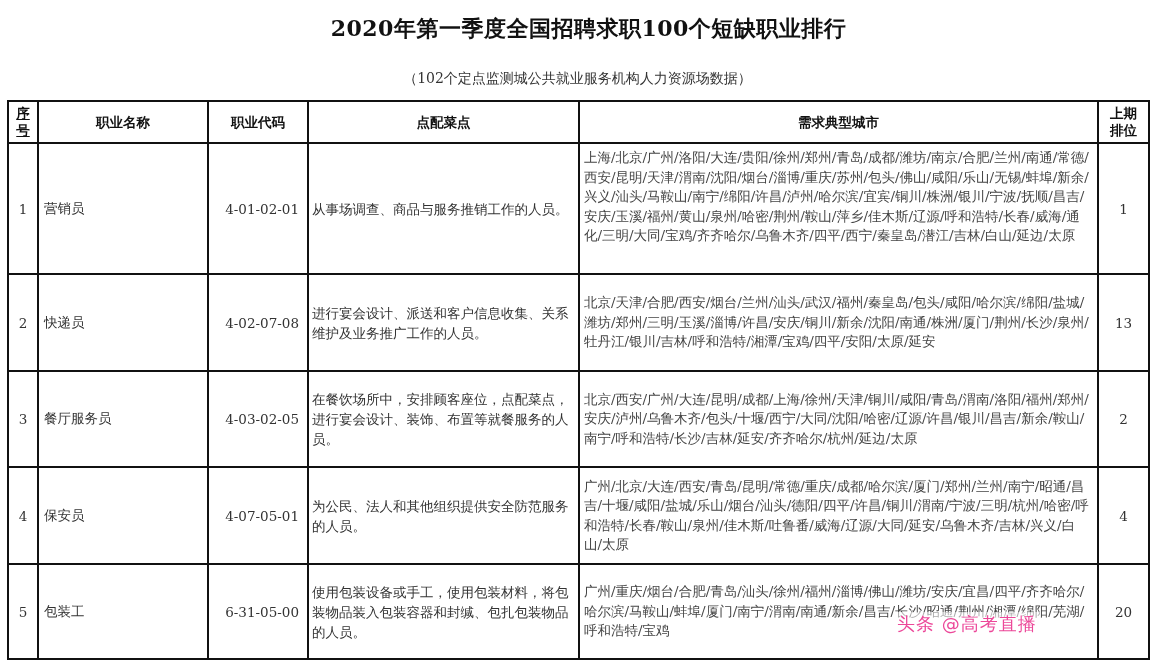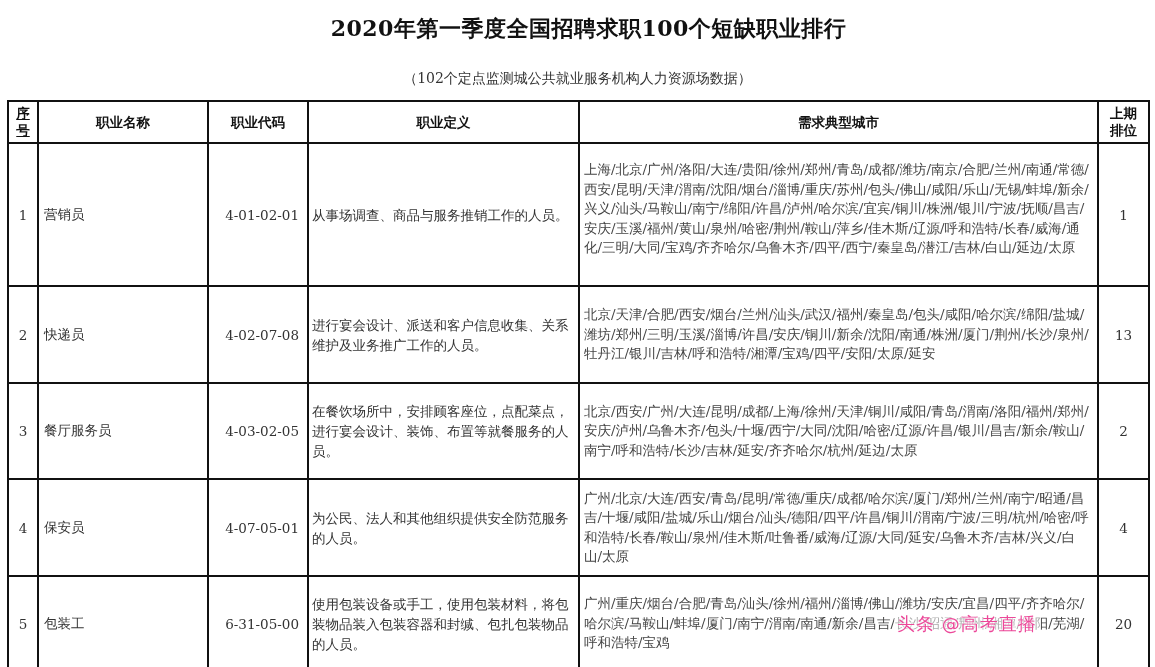--- a/index.html
+++ b/index.html
@@ -13,21 +13,21 @@
                table-layout:fixed; width:1141px; }
   table.grid td, table.grid th { border:2px solid #111; padding:0; vertical-align:middle; overflow:hidden; }
   th { font-family:"DejaVu Sans", "Liberation Sans", sans-serif; font-weight:bold; font-size:13.5px; color:#111; text-align:center; height:40px; line-height:17px; }
   td { font-size:13.5px; color:#333; }
   .c-idx { text-align:center; }
   .c-name { padding-left:5px !important; }
   .c-code { text-align:right; padding-right:8px !important; font-family:"DejaVu Serif", serif;margin-left:20px; }
   .c-def { padding-left:3px !important; padding-right:2px !important; line-height:20px; }
   .c-city { padding-left:4px !important; padding-right:4px !important; line-height:19.5px; word-break:break-all; color:#444; }
   .c-city.clip { vertical-align:top; }
-  .c-city.clip .inner { height:125px; overflow:hidden; margin-top:16px; }
+  .c-city.clip .inner { height:125px; overflow:hidden; margin-top:4px; }
   .c-prev { text-align:center; }
   tr.r1 td { height:125px; }
   tr.r2 td { height:95px; }
   tr.r3 td { height:94px; }
   tr.r4 td { height:95px; }
   tr.r5 td { height:93px; }
   .watermark { position:absolute; left:894px; top:612px; font-family:"DejaVu Sans", sans-serif;
                font-size:18px; color:#ec4899; background:rgba(255,255,255,0.55); padding:0 3px;
                text-shadow:0 0 2px #fff, 0 0 3px #fff; letter-spacing:1px; }
 </style>
@@ -44,21 +44,21 @@
     <col style="width:100px">
     <col style="width:271px">
     <col style="width:519px">
     <col style="width:51px">
   </colgroup>
   <thead>
     <tr>
       <th style="padding:0 4px;text-decoration:underline;">序号</th>
       <th>职业名称</th>
       <th>职业代码</th>
-      <th>职业定义</th>
+      <th>点配菜点</th>
       <th>需求典型城市</th>
       <th style="padding:0 8px;">上期排位</th>
     </tr>
   </thead>
   <tbody>
     <tr class="r1">
       <td class="c-idx">1</td>
       <td class="c-name">营销员</td>
       <td class="c-code">4-01-02-01</td>
       <td class="c-def">从事场调查、商品与服务推销工作的人员。</td>

